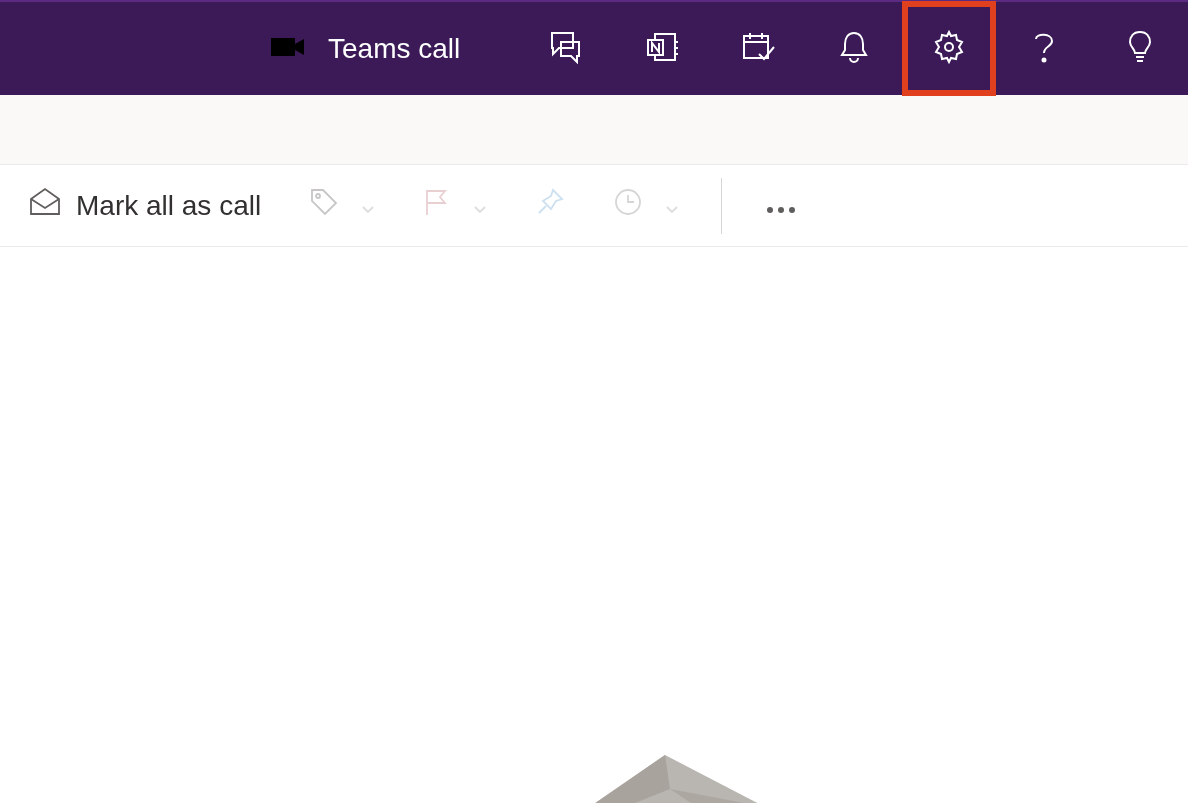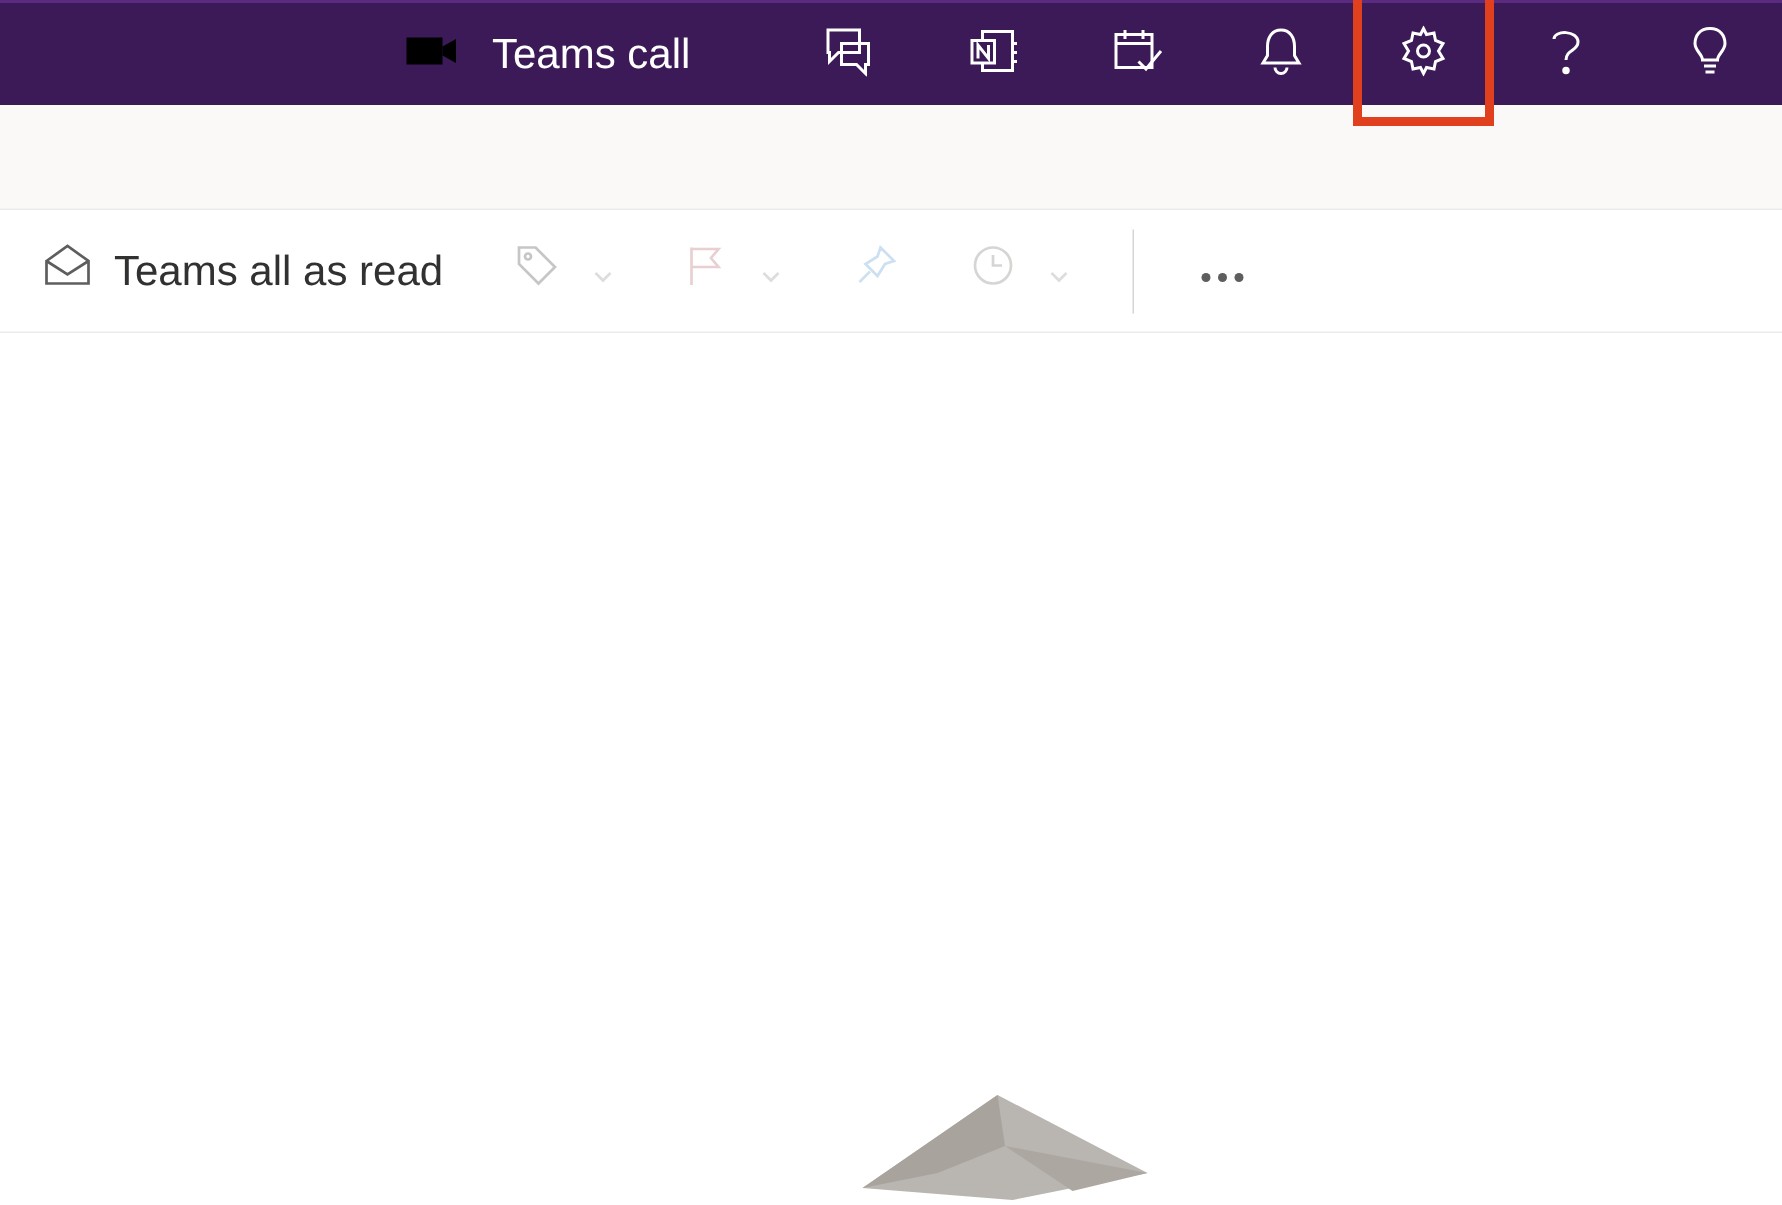--- a/index.html
+++ b/index.html
@@ -6,21 +6,21 @@
   body {
     width: 1188px;
     height: 803px;
     font-family: "Segoe UI", -apple-system, sans-serif;
     background: #fff;
     overflow: hidden;
   }
 
   
   .header {
-    height: 70px;
+    height: 95px;
     background: #3b1a57;
     display: flex;
     align-items: center;
     color: #fff;
     position: relative;
     border-top: 2px solid #5a2b80;
   }
   .header-left {
     display: flex;
     align-items: center;
@@ -187,21 +187,21 @@
 <div class="gap"></div>
 
 <div class="toolbar">
   <div class="tb-item">
     <span>
       <svg width="34" height="30" viewBox="0 0 34 30" fill="none" stroke="#605e5c" stroke-width="1.8">
         <path d="M3 12 L17 2 L31 12 V27 H3 Z"></path>
         <path d="M3 12 L17 21 L31 12"></path>
       </svg>
     </span>
-    <span>Teams all as read</span>
+    <span>Mark all as call</span>
   </div>
 
   <div class="tb-item dim">
     <span>
       <svg width="30" height="30" viewBox="0 0 30 30" fill="none" stroke="#605e5c" stroke-width="1.8">
         <path d="M14 3 L27 16 L16 27 L3 14 V3 Z"></path>
         <circle cx="9" cy="9" r="2"></circle>
       </svg>
     </span>
     <span class="chev">

